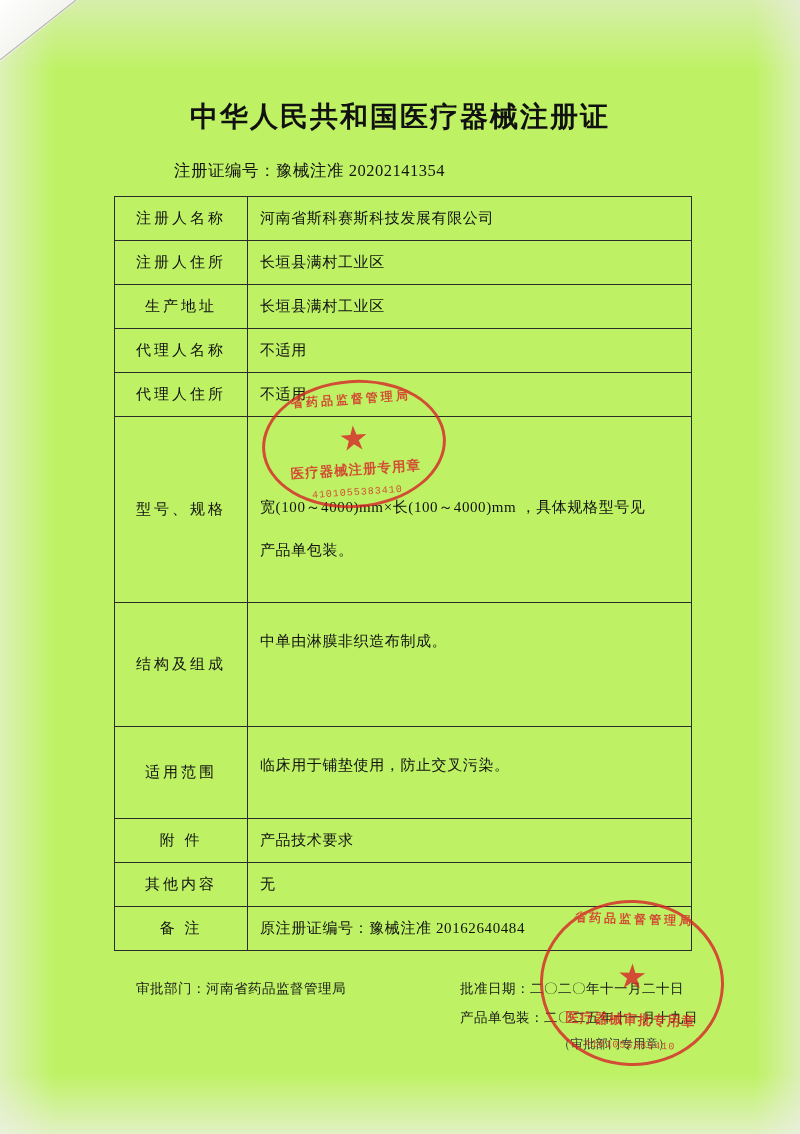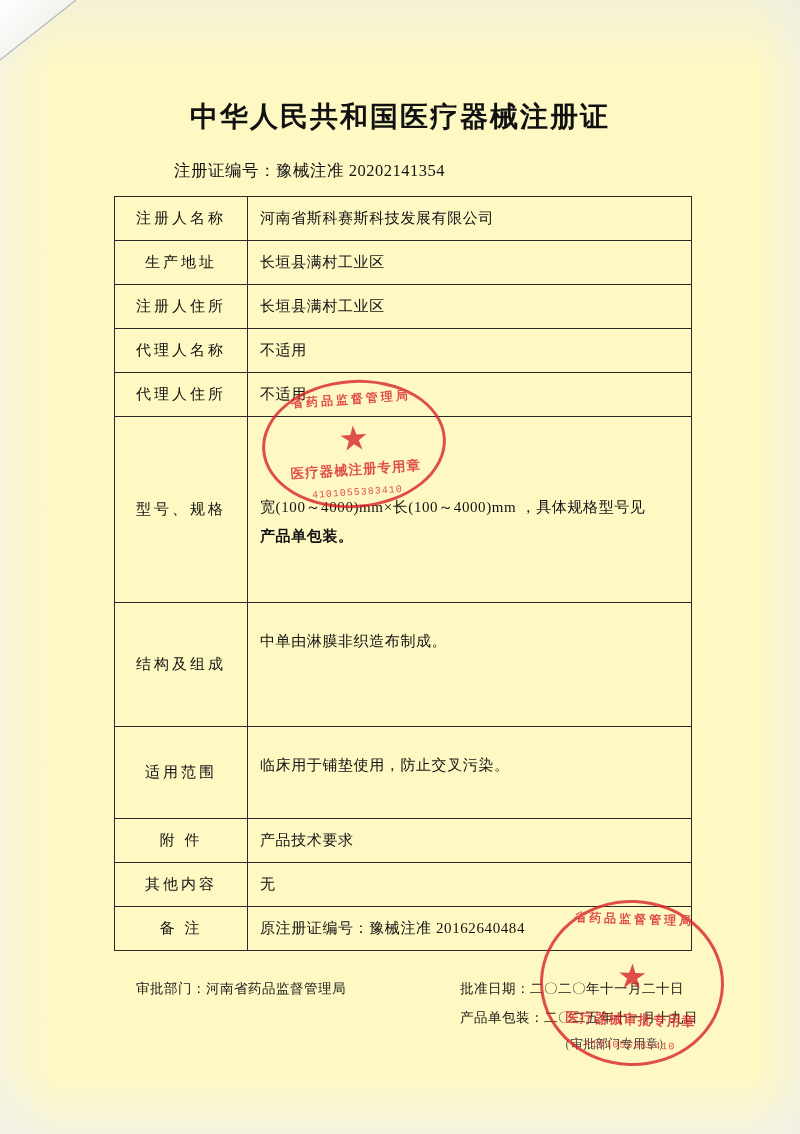--- a/index.html
+++ b/index.html
@@ -7,21 +7,21 @@
     padding: 0;
     background: #ffffff;
   }
   body {
     font-family: "Liberation Serif", "DejaVu Serif", serif;
   }
   #page {
     position: relative;
     width: 800px;
     height: 1134px;
-    background: #fef9c3;
+    background: #bef264;
     overflow: hidden;
   }
   
   #paper-shade {
     position: absolute;
     inset: 0;
     background:
       linear-gradient(180deg, rgba(235,235,230,0.55) 0px, rgba(255,255,255,0) 70px),
       linear-gradient(90deg, rgba(240,240,236,0.6) 0px, rgba(255,255,255,0) 55px),
       linear-gradient(270deg, rgba(238,238,233,0.6) 0px, rgba(255,255,255,0) 45px),
@@ -109,21 +109,21 @@
   }
   .row-h1 { height: 44px; }
   .row-h2 { height: 44px; }
   .row-spec { height: 186px; }
   .row-struct { height: 124px; }
   .row-scope { height: 92px; }
   .row-small { height: 44px; }
 
   .spec-line2 {
     display: block;
-    font-weight: bold;
+    margin-top: 14px;
   }
 
   #footer {
     position: absolute;
     top: 980px;
     left: 114px;
     width: 586px;
     font-size: 13.5px;
     color: #161616;
   }
@@ -228,25 +228,25 @@
   <div id="cert-no">注册证编号：豫械注准 20202141354</div>
 
   <div id="tbl-wrap">
     <table class="cert">
       <tbody>
         <tr class="row-h1">
           <td class="label">注册人名称</td>
           <td class="value">河南省斯科赛斯科技发展有限公司</td>
         </tr>
         <tr class="row-h2">
+          <td class="label">注册人住所</td>
+          <td class="value">长垣县满村工业区</td>
+        </tr>
+        <tr class="row-h2">
           <td class="label">生产地址</td>
-          <td class="value">长垣县满村工业区</td>
-        </tr>
-        <tr class="row-h2">
-          <td class="label">注册人住所</td>
           <td class="value">长垣县满村工业区</td>
         </tr>
         <tr class="row-small">
           <td class="label">代理人名称</td>
           <td class="value">不适用</td>
         </tr>
         <tr class="row-small">
           <td class="label">代理人住所</td>
           <td class="value">不适用</td>
         </tr>

